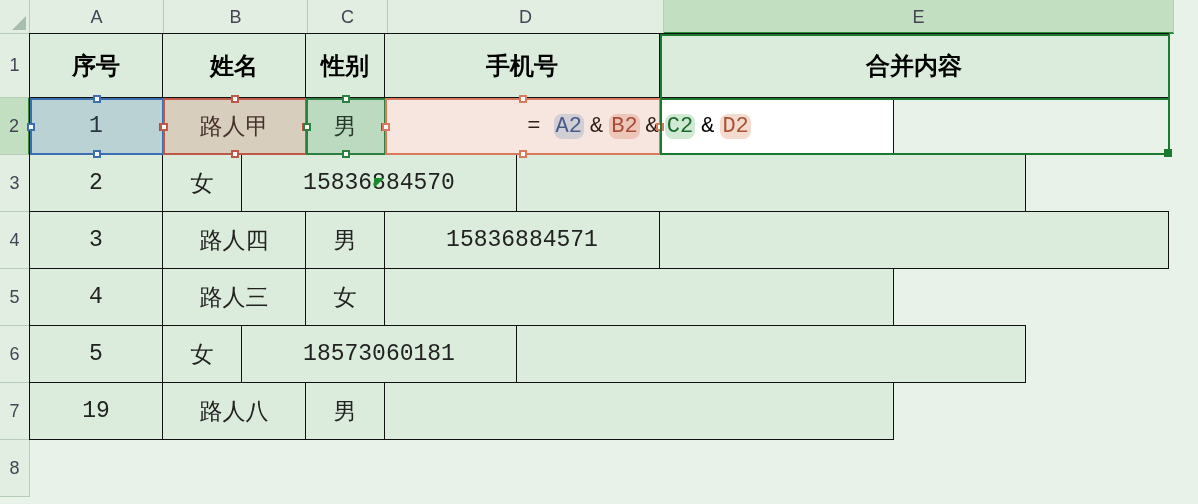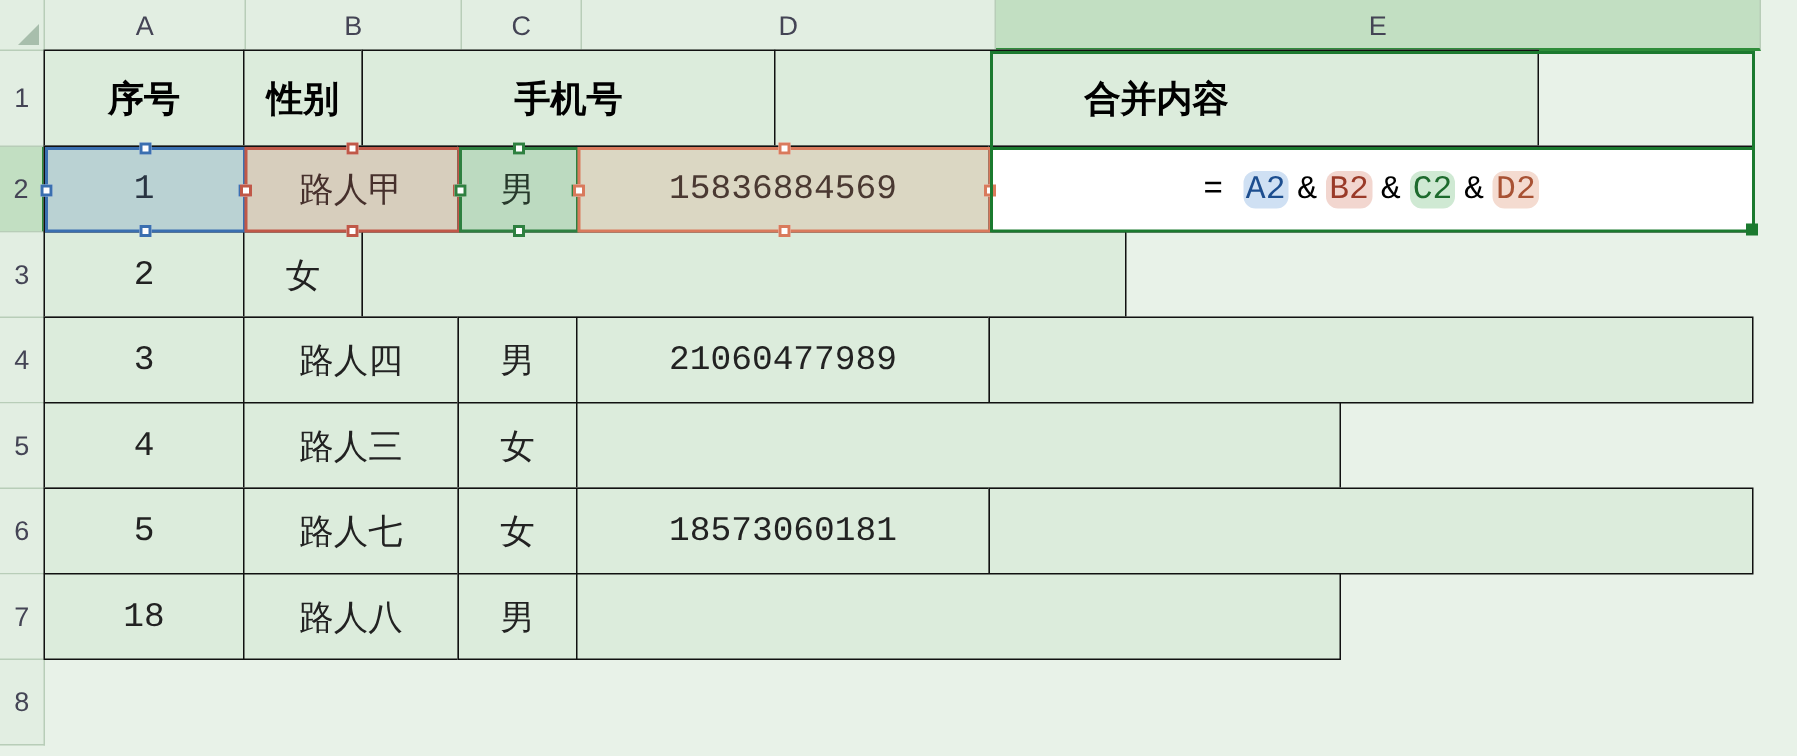--- a/index.html
+++ b/index.html
@@ -186,65 +186,65 @@
   <div class="row-h" style="top:212px;height:57px">4</div>
   <div class="row-h" style="top:269px;height:57px">5</div>
   <div class="row-h" style="top:326px;height:57px">6</div>
   <div class="row-h" style="top:383px;height:57px">7</div>
   <div class="row-h" style="top:440px;height:57px">8</div>
 
   <div class="grid">
 
     <div class="row header-row">
       <div class="cell colA">序号</div>
+      <div class="cell colB">姓名</div>
       <div class="cell colC">性别</div>
       <div class="cell colD">手机号</div>
       <div class="cell colE">合并内容</div>
     </div>
 
     <div class="row editrow">
       <div class="cell colA data">1</div>
       <div class="cell colB data txt">路人甲</div>
       <div class="cell colC data txt">男</div>
-      <div class="cell colD data">15836884569</div>
       <div class="cell colE">
         <span>
           <span>=</span>
           <span class="tok blue">A2</span><span class="amp">&amp;</span><span class="tok red">B2</span><span class="amp">&amp;</span><span class="tok green">C2</span><span class="amp">&amp;</span><span class="tok sal">D2</span>
         </span>
       </div>
     </div>
 
     <div class="row">
       <div class="cell colA data">2</div>
       <div class="cell colC data txt">女</div>
+      <div class="cell colD data relpos tri">15836884570</div>
       <div class="cell colE"></div>
     </div>
     <div class="row">
       <div class="cell colA data">3</div>
       <div class="cell colB data txt">路人四</div>
       <div class="cell colC data txt">男</div>
-      <div class="cell colD data">21060477989</div>
+      <div class="cell colD data">15836884571</div>
       <div class="cell colE"></div>
     </div>
     <div class="row">
       <div class="cell colA data">4</div>
       <div class="cell colB data txt">路人三</div>
       <div class="cell colC data txt">女</div>
       <div class="cell colE"></div>
     </div>
     <div class="row">
       <div class="cell colA data">5</div>
-      <div class="cell colB data txt">路人七</div>
       <div class="cell colC data txt">女</div>
       <div class="cell colD data">18573060181</div>
       <div class="cell colE"></div>
     </div>
     <div class="row">
-      <div class="cell colA data">18</div>
+      <div class="cell colA data">19</div>
       <div class="cell colB data txt">路人八</div>
       <div class="cell colC data txt">男</div>
       <div class="cell colE"></div>
     </div>
   </div>
 
   <div class="refbox blue" style="left:30px; top:98px; width:134px; height:57px;">
     <div class="hdl tc"></div>
       <div class="hdl bc"></div>
       <div class="hdl lc"></div>

